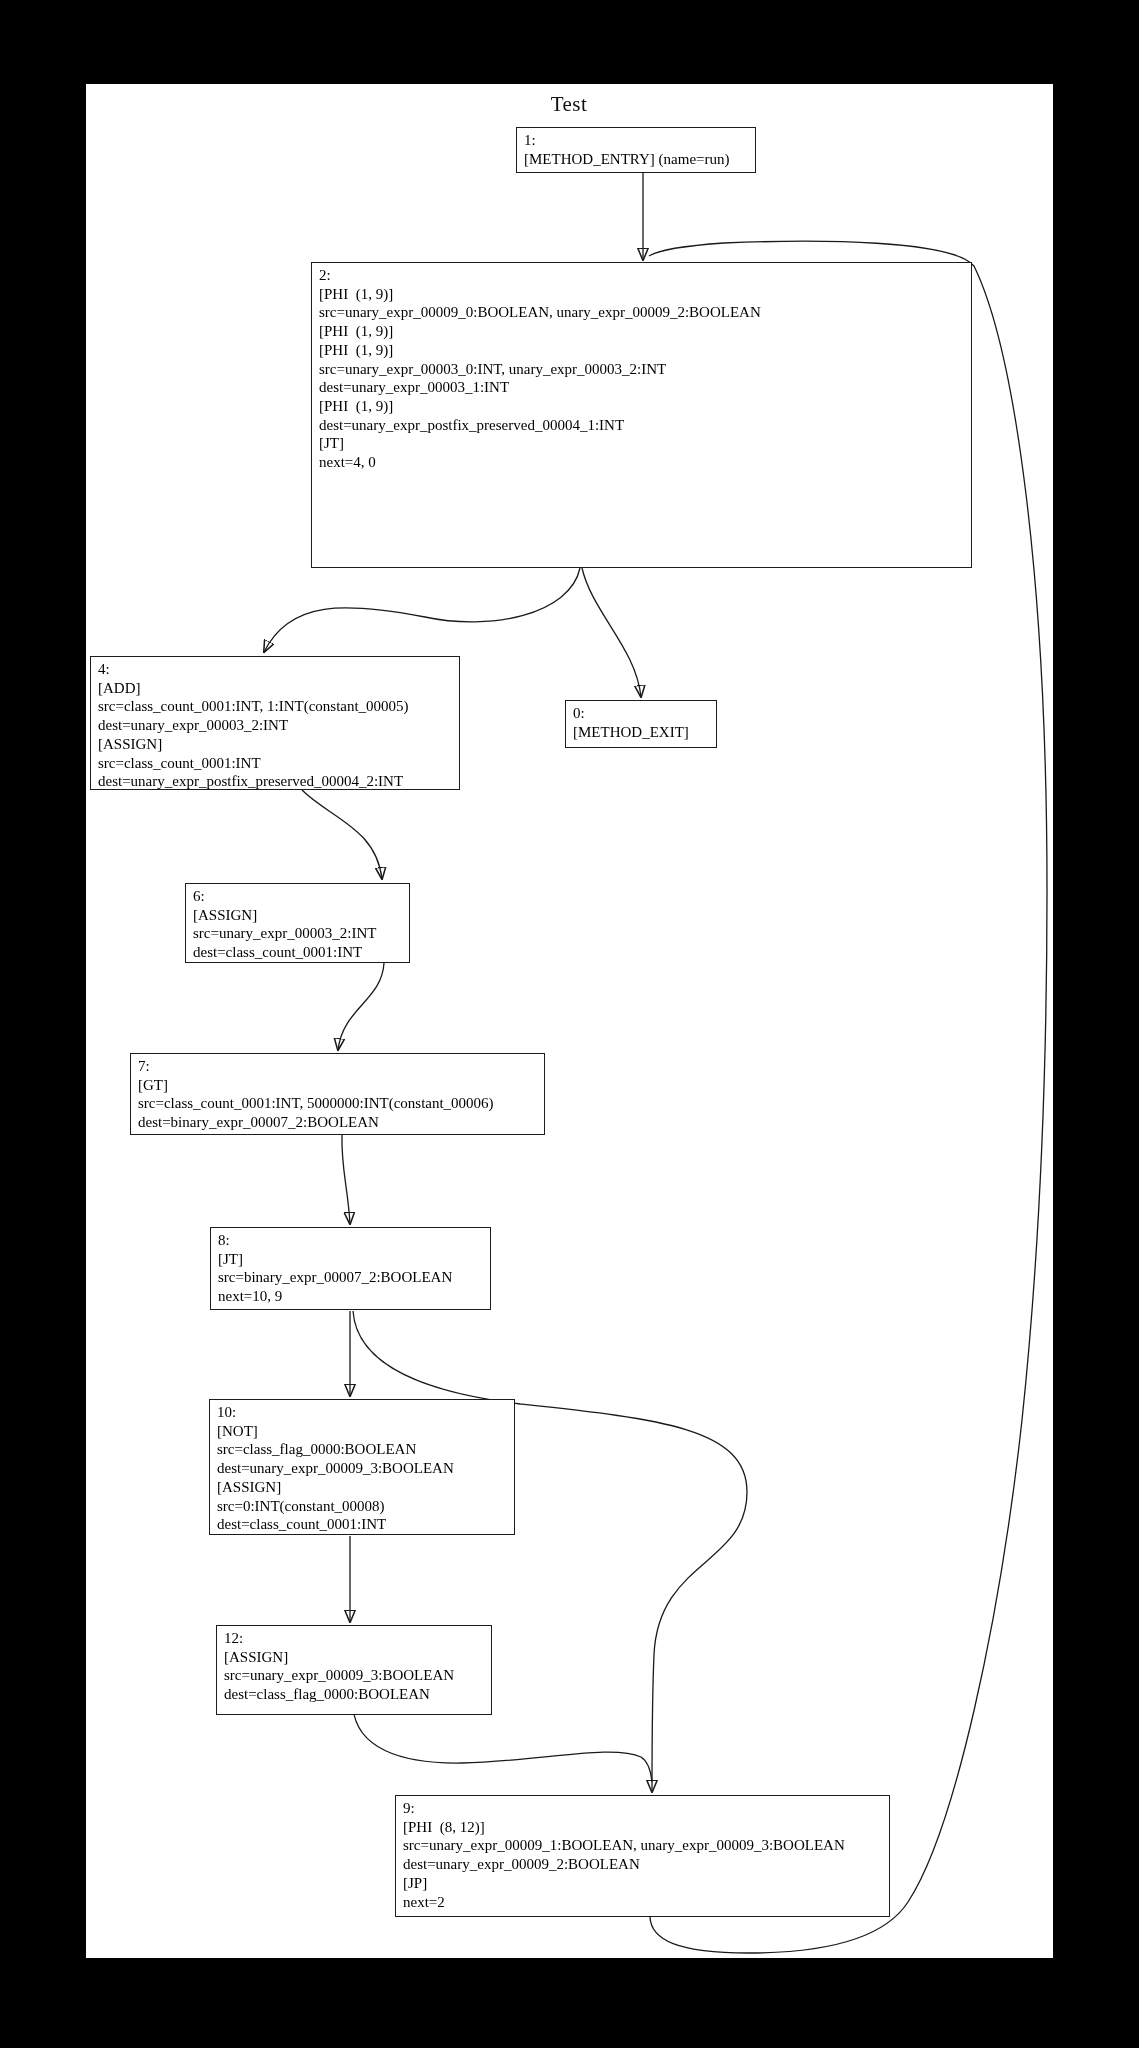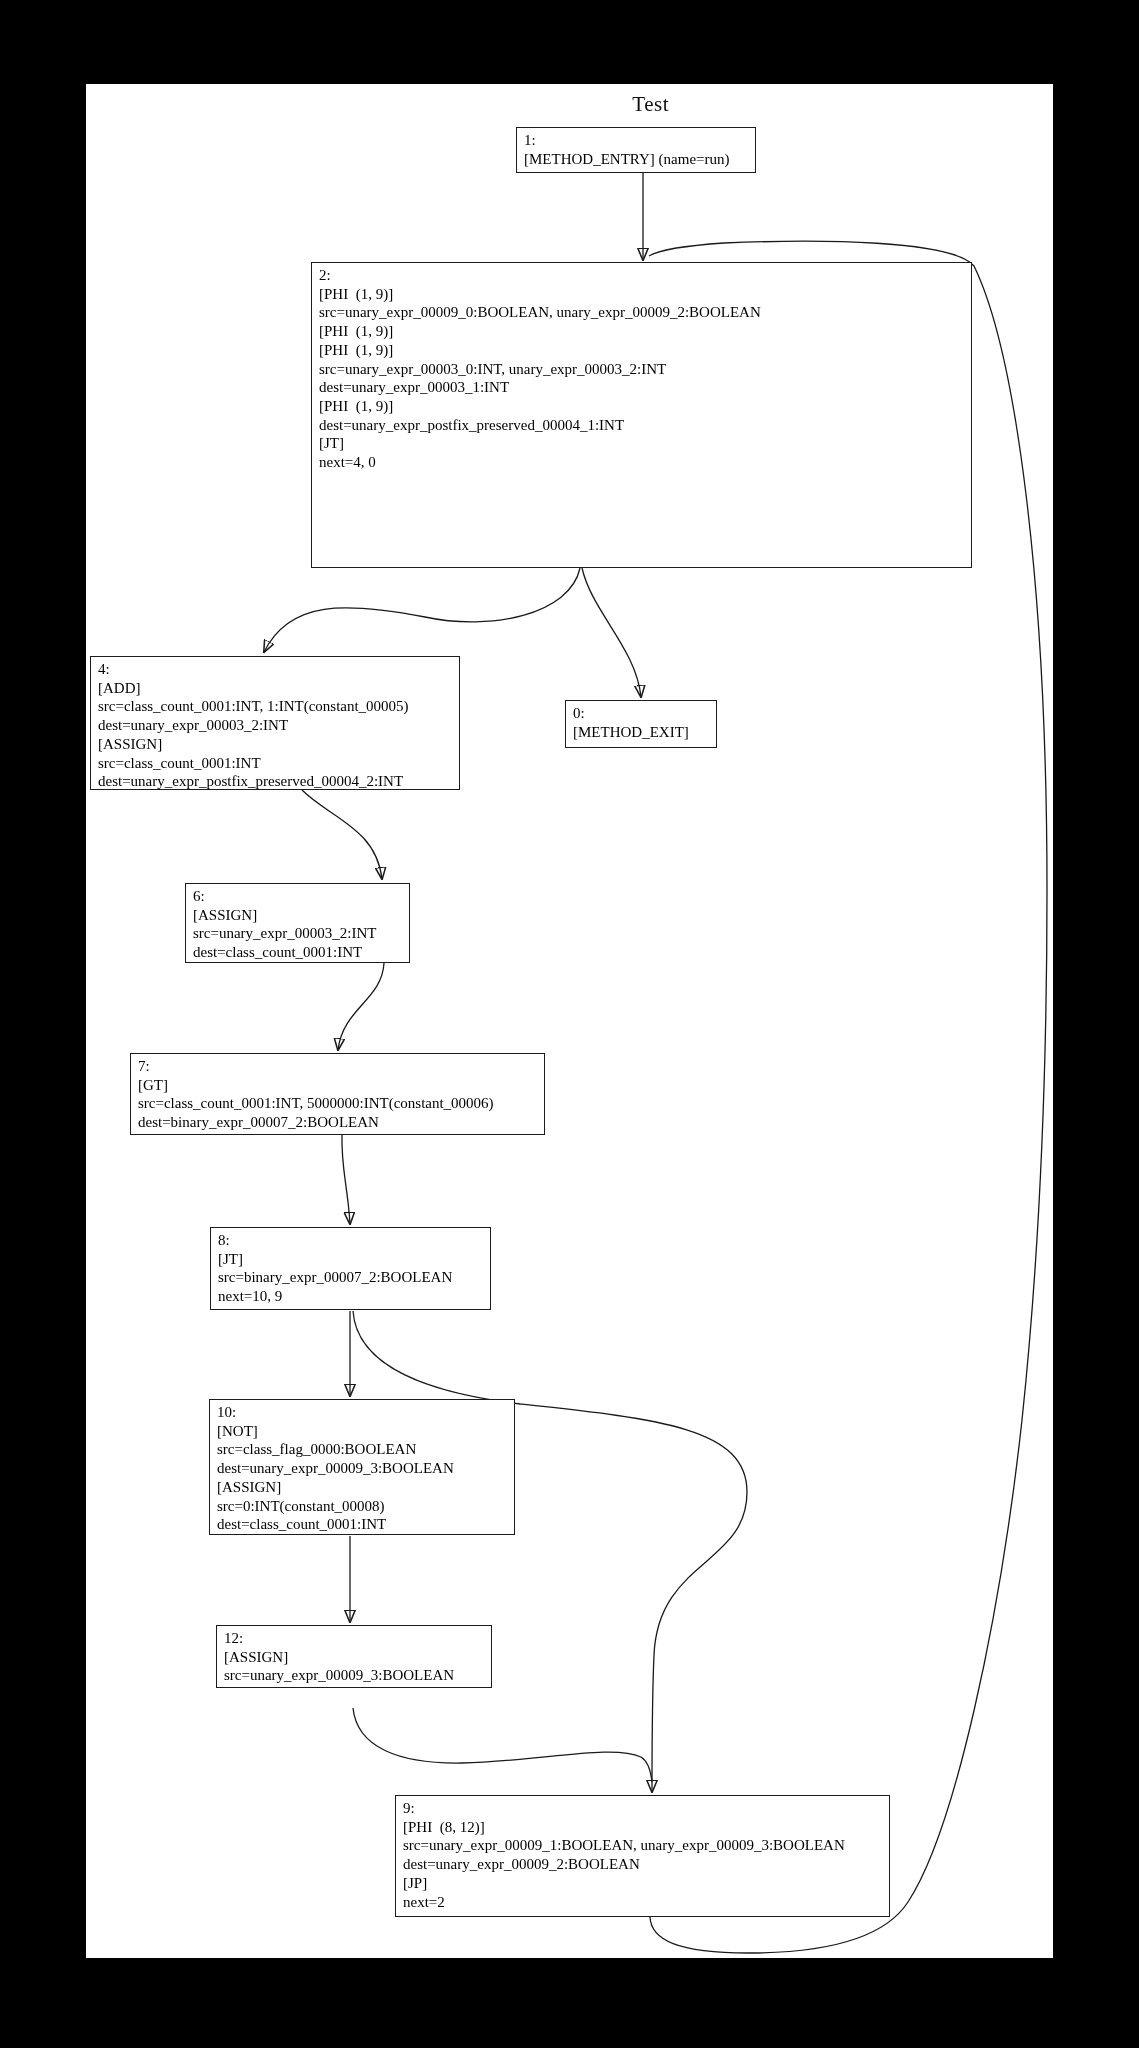--- a/index.html
+++ b/index.html
@@ -2,21 +2,21 @@
 <html><head>
 <meta charset="utf-8">
 <style>
   html,body { margin:0; padding:0; }
   body {
     width:1139px; height:2048px; background:#000000; position:relative;
     font-family:"Liberation Serif","DejaVu Serif",serif; overflow:hidden;
   }
   .canvas { position:absolute; left:86px; top:84px; width:967px; height:1874px; background:#ffffff; }
   .graph-title {
-    position:absolute; left:469px; top:92px; width:200px; text-align:right;
+    position:absolute; left:469px; top:92px; width:200px; text-align:center;
     font-size:21px; color:#111; letter-spacing:0.5px;
   }
   svg.edge-layer { position:absolute; left:0; top:0; }
   svg.edge-layer path { fill:none; stroke:#1a1a1a; stroke-width:1.3px; }
   .node {
     position:absolute; box-sizing:border-box; background:#ffffff;
     border:1.4px solid #1c1c1c; padding:3px 7px; overflow:hidden;
   }
   .ln { white-space:pre; font-size:15px; line-height:18.7px; color:#000; }
 </style>
@@ -107,21 +107,21 @@
 <div class="node" style="left:209px;top:1399px;width:306px;height:136px">
   <div class="ln">10:</div>
   <div class="ln">[NOT]</div>
   <div class="ln">src=class_flag_0000:BOOLEAN</div>
   <div class="ln">dest=unary_expr_00009_3:BOOLEAN</div>
   <div class="ln">[ASSIGN]</div>
   <div class="ln">src=0:INT(constant_00008)</div>
   <div class="ln">dest=class_count_0001:INT</div>
 </div>
 
-<div class="node" style="left:216px;top:1625px;width:276px;height:63px">
+<div class="node" style="left:216px;top:1625px;width:276px;height:90px">
   <div class="ln">12:</div>
   <div class="ln">[ASSIGN]</div>
   <div class="ln">src=unary_expr_00009_3:BOOLEAN</div>
   <div class="ln">dest=class_flag_0000:BOOLEAN</div>
 </div>
 
 <div class="node" style="left:395px;top:1795px;width:495px;height:122px">
   <div class="ln">9:</div>
   <div class="ln">[PHI  (8, 12)]</div>
   <div class="ln">src=unary_expr_00009_1:BOOLEAN, unary_expr_00009_3:BOOLEAN</div>

